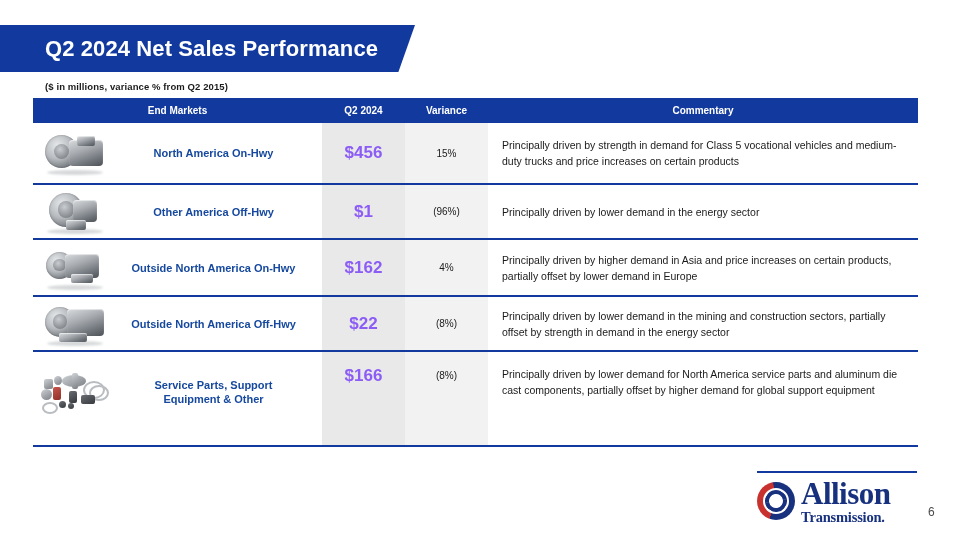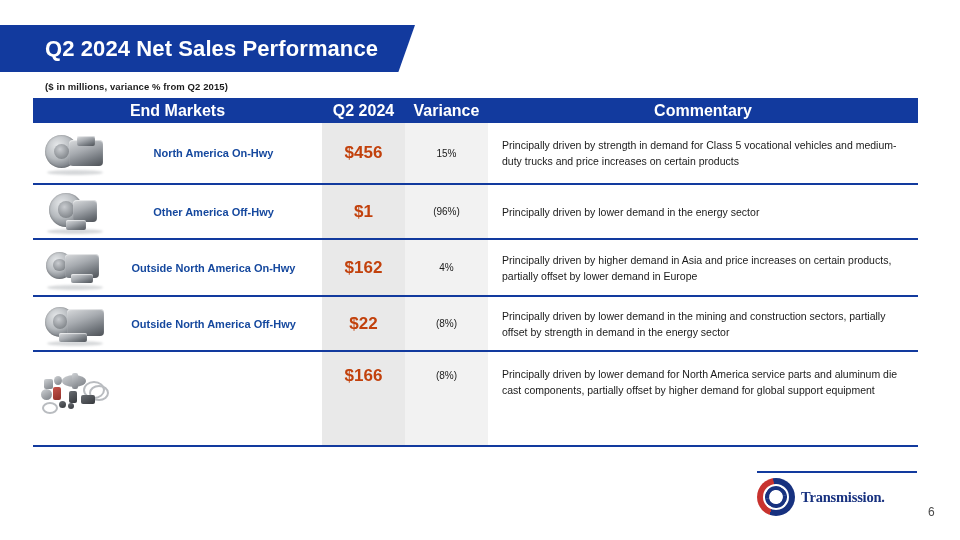--- a/index.html
+++ b/index.html
@@ -67,21 +67,21 @@
   .col-shade-b { left: 372px; width: 83px; background: #f2f2f2; }
 
   .thead {
     position: relative;
     z-index: 2;
     height: 25px;
     background: #123a9e;
     display: flex;
     align-items: center;
     color: #ffffff;
-    font-size: 16px;
+    font-size: 10px;
     font-weight: bold;
   }
   .th { text-align: center; }
   .th-endmarkets { width: 289px; }
   .th-q2 { width: 83px; text-align: center; }
   .th-var { width: 83px; }
   .th-comment { width: 430px; }
 
   .tbody {
     position: relative;
@@ -120,21 +120,21 @@
     line-height: 14px;
     padding-right: 6px;
   }
   .cell-q2 {
     width: 83px;
     display: flex;
     align-items: center;
     justify-content: center;
     font-size: 17px;
     font-weight: bold;
-    color: #c2410c;
+    color: #8b5cf6;
   }
   .cell-var {
     width: 83px;
     display: flex;
     align-items: center;
     justify-content: center;
     font-size: 10px;
     color: #1a1a1a;
   }
   .cell-comment {
@@ -420,34 +420,39 @@
             <i class="ring" style="left:50px;top:14px;width:16px;height:12px;"></i>
             <i class="dark" style="left:30px;top:20px;width:8px;height:12px;"></i>
             <i class="dark" style="left:42px;top:24px;width:14px;height:9px;border-radius:2px;"></i>
             <i class="rnd dark" style="left:20px;top:30px;width:7px;height:7px;"></i>
             <i class="rnd dark" style="left:29px;top:32px;width:6px;height:6px;"></i>
             <i class="ring" style="left:3px;top:31px;width:12px;height:8px;"></i>
             <i style="left:5px;top:8px;width:9px;height:10px;"></i>
             <i class="rnd" style="left:15px;top:5px;width:8px;height:9px;"></i>
           </div>
         </div>
+        <div class="market-label">
+          <span>Service Parts, Support</span><br>
+          <span>Equipment &amp; Other</span>
+        </div>
       </div>
       <div class="cell-q2" style="align-items:flex-start;padding-top:14px;">$166</div>
       <div class="cell-var" style="align-items:flex-start;padding-top:18px;">(8%)</div>
       <div class="cell-comment" style="align-items:flex-start;padding-top:14px;">Principally driven by lower demand for North America service parts and aluminum die cast components, partially offset by higher demand for global support equipment</div>
     </div>
 
   </div>
 
   <div class="table-bottom-rule"></div>
 </div>
 
 <div class="logo-rule"></div>
 <div class="logo">
   <div class="logo-mark">
     <div class="swirl"></div>
   </div>
   <div class="logo-words">
+    <span class="logo-allison">Allison</span>
     <span class="logo-trans">Transmission.</span>
   </div>
 </div>
 
 <div class="page-num">6</div>
 
 </body></html>

